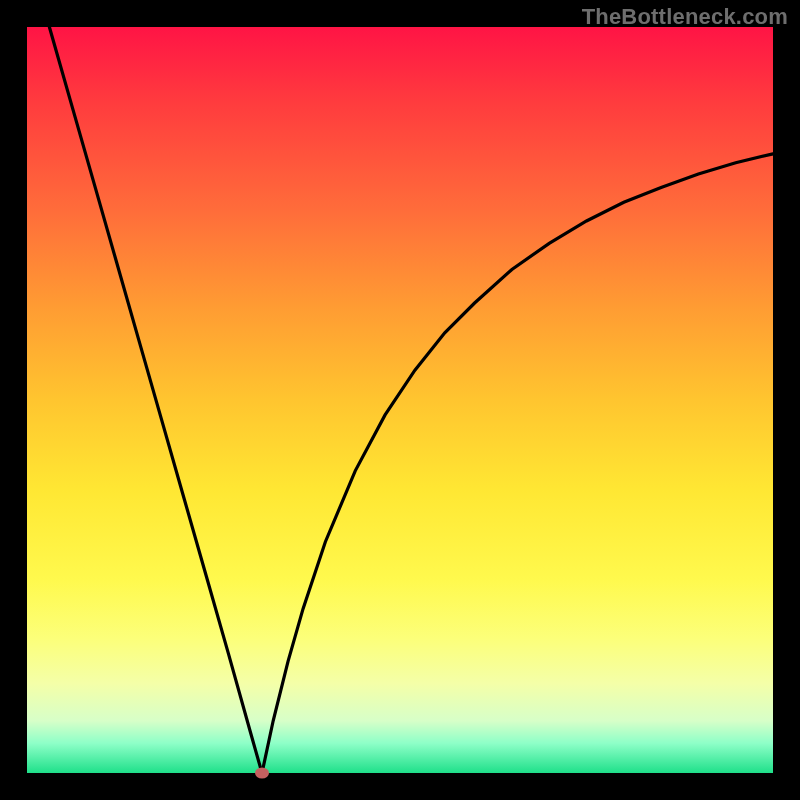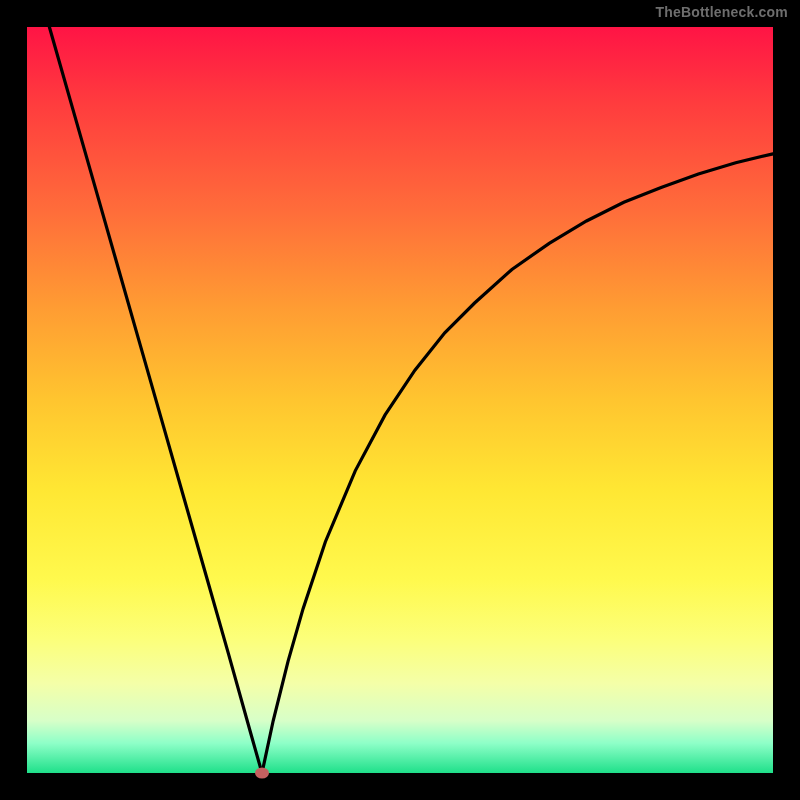--- a/index.html
+++ b/index.html
@@ -8,21 +8,21 @@
     position: relative;
     width: 800px;
     height: 800px;
     background: #000;
   }
   .watermark {
     position: absolute;
     top: 4px;
     right: 12px;
     font-family: Arial, Helvetica, sans-serif;
-    font-size: 14px;
+    font-size: 22px;
     font-weight: 600;
     color: #6e6e6e;
     letter-spacing: 0.2px;
   }
   .plot {
     position: absolute;
     left: 27px;
     top: 27px;
     width: 746px;
     height: 746px;

